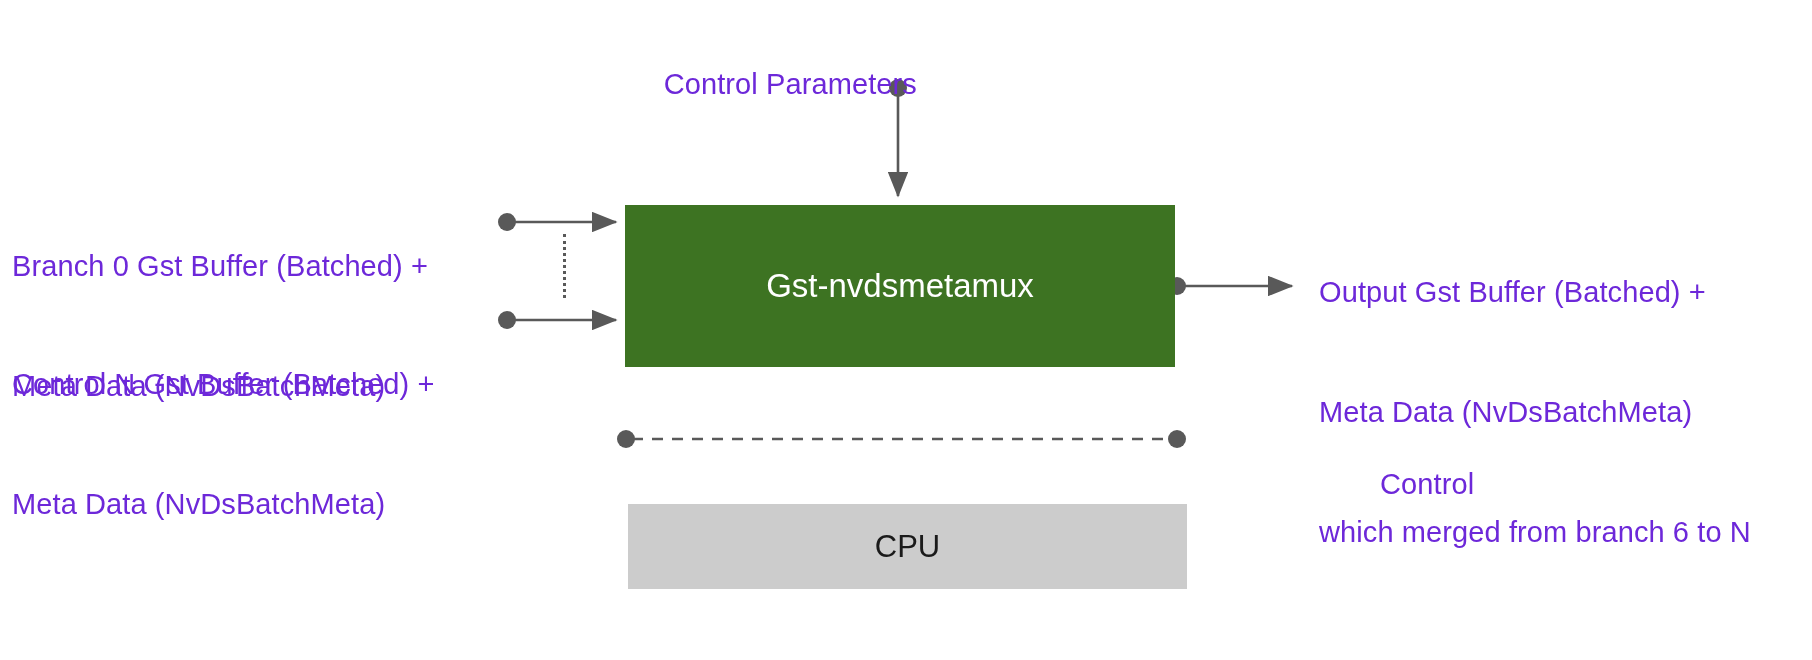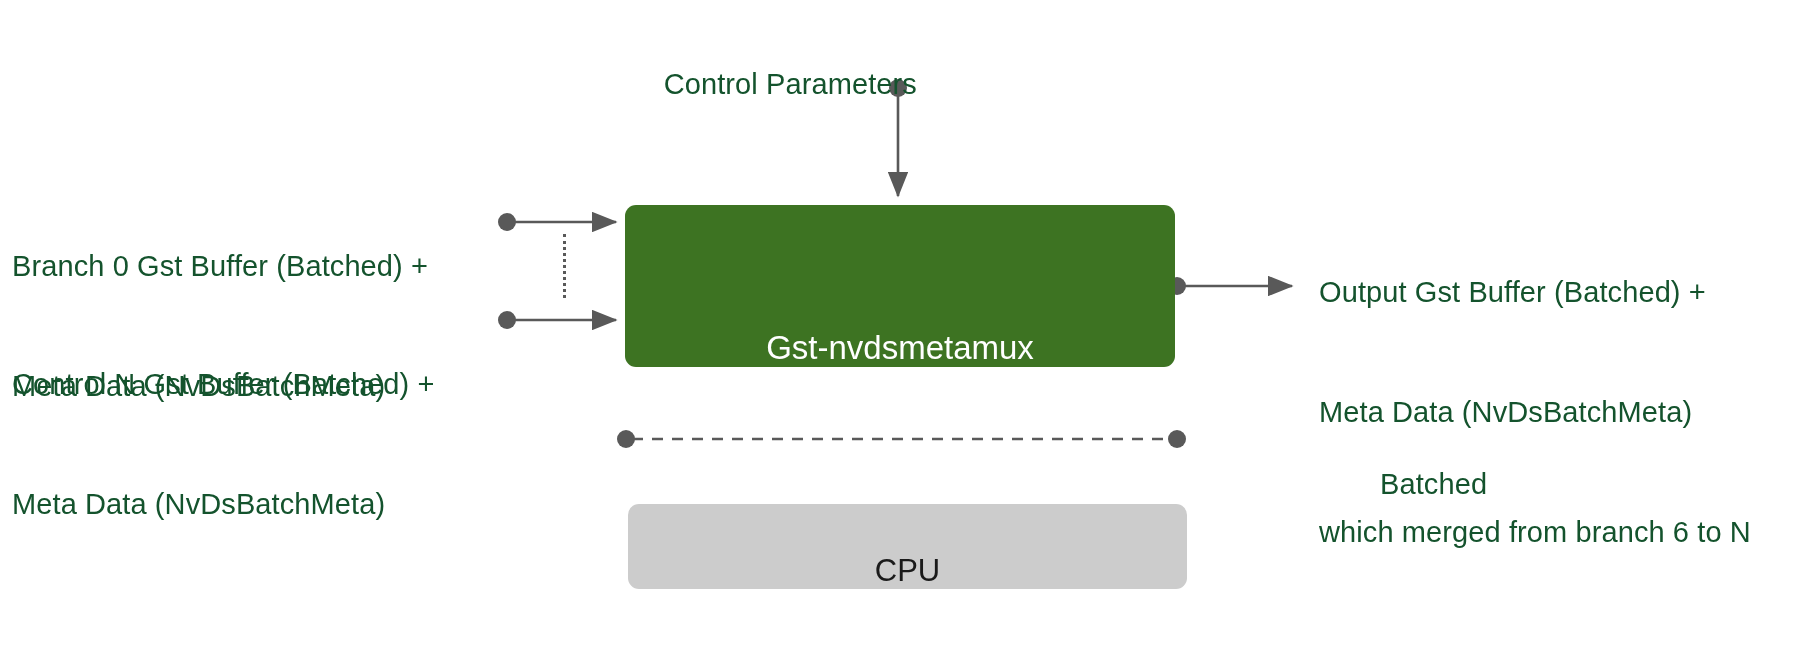--- a/index.html
+++ b/index.html
@@ -15,21 +15,21 @@
     position: relative;
     width: 1812px;
     height: 660px;
     background: #ffffff;
     overflow: hidden;
   }
   .lbl {
     position: absolute;
     font-size: 29px;
     line-height: 40px;
-    color: #14532d;
+    color: #6d28d9;
     white-space: pre;
     letter-spacing: 0.1px;
   }
   #control-params-label {
     left: 0;
     top: 24px;
     width: 1812px;
     text-align: center;
   }
   #control-params-label .inner {
@@ -52,23 +52,22 @@
   #hardware-label {
     left: 1380px;
     top: 464px;
   }
 
   
   .block {
     position: absolute;
     box-sizing: border-box;
     display: flex;
-    align-items: flex-end;
+    align-items: center;
     justify-content: center;
-    border-radius: 11px;
   }
   #plugin-block {
     left: 625px;
     top: 205px;
     width: 550px;
     height: 162px;
     background: #3d7322;
   }
   #plugin-block .block-text {
     font-size: 33px;
@@ -168,15 +167,15 @@
     <div>Control N Gst Buffer (Batched) +</div>
     <div>Meta Data (NvDsBatchMeta)</div>
   </div>
 
   <div class="lbl" id="output-label">
     <div>Output Gst Buffer (Batched) +</div>
     <div>Meta Data (NvDsBatchMeta)</div>
     <div>which merged from branch 6 to N</div>
   </div>
 
-  <div class="lbl" id="hardware-label">Batched</div>
+  <div class="lbl" id="hardware-label">Control</div>
 
 </div>
 
 </body></html>

